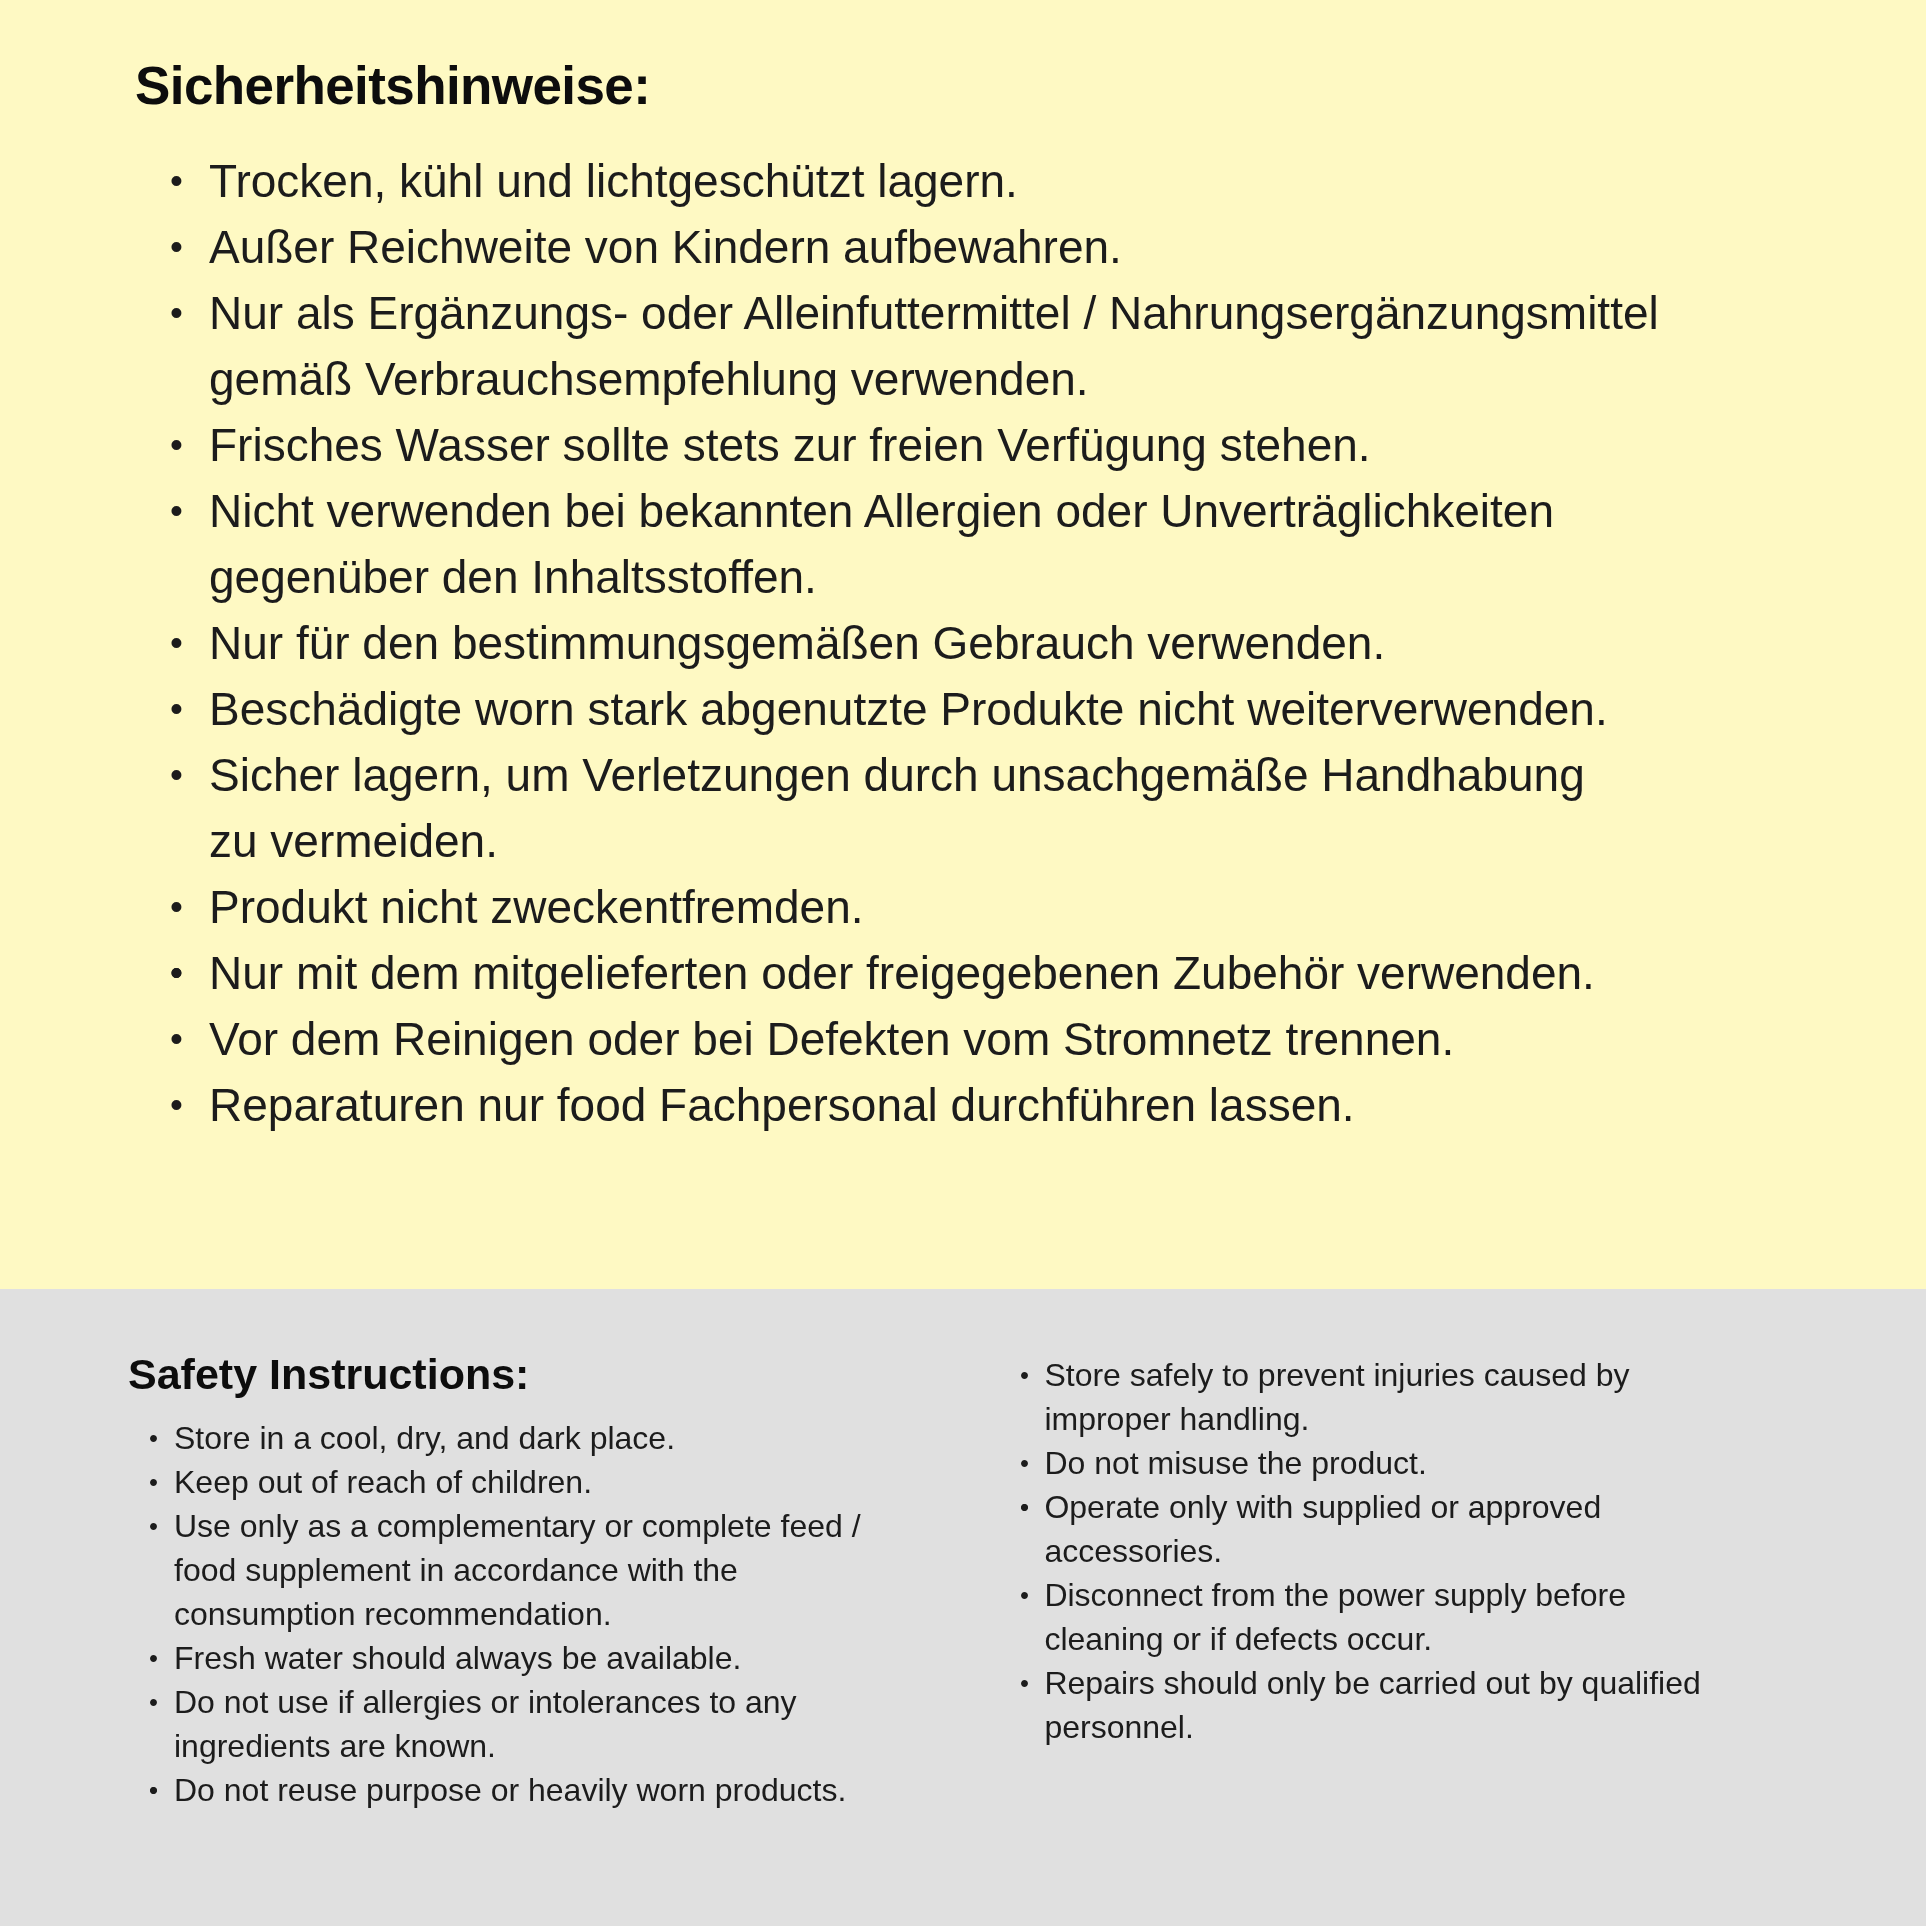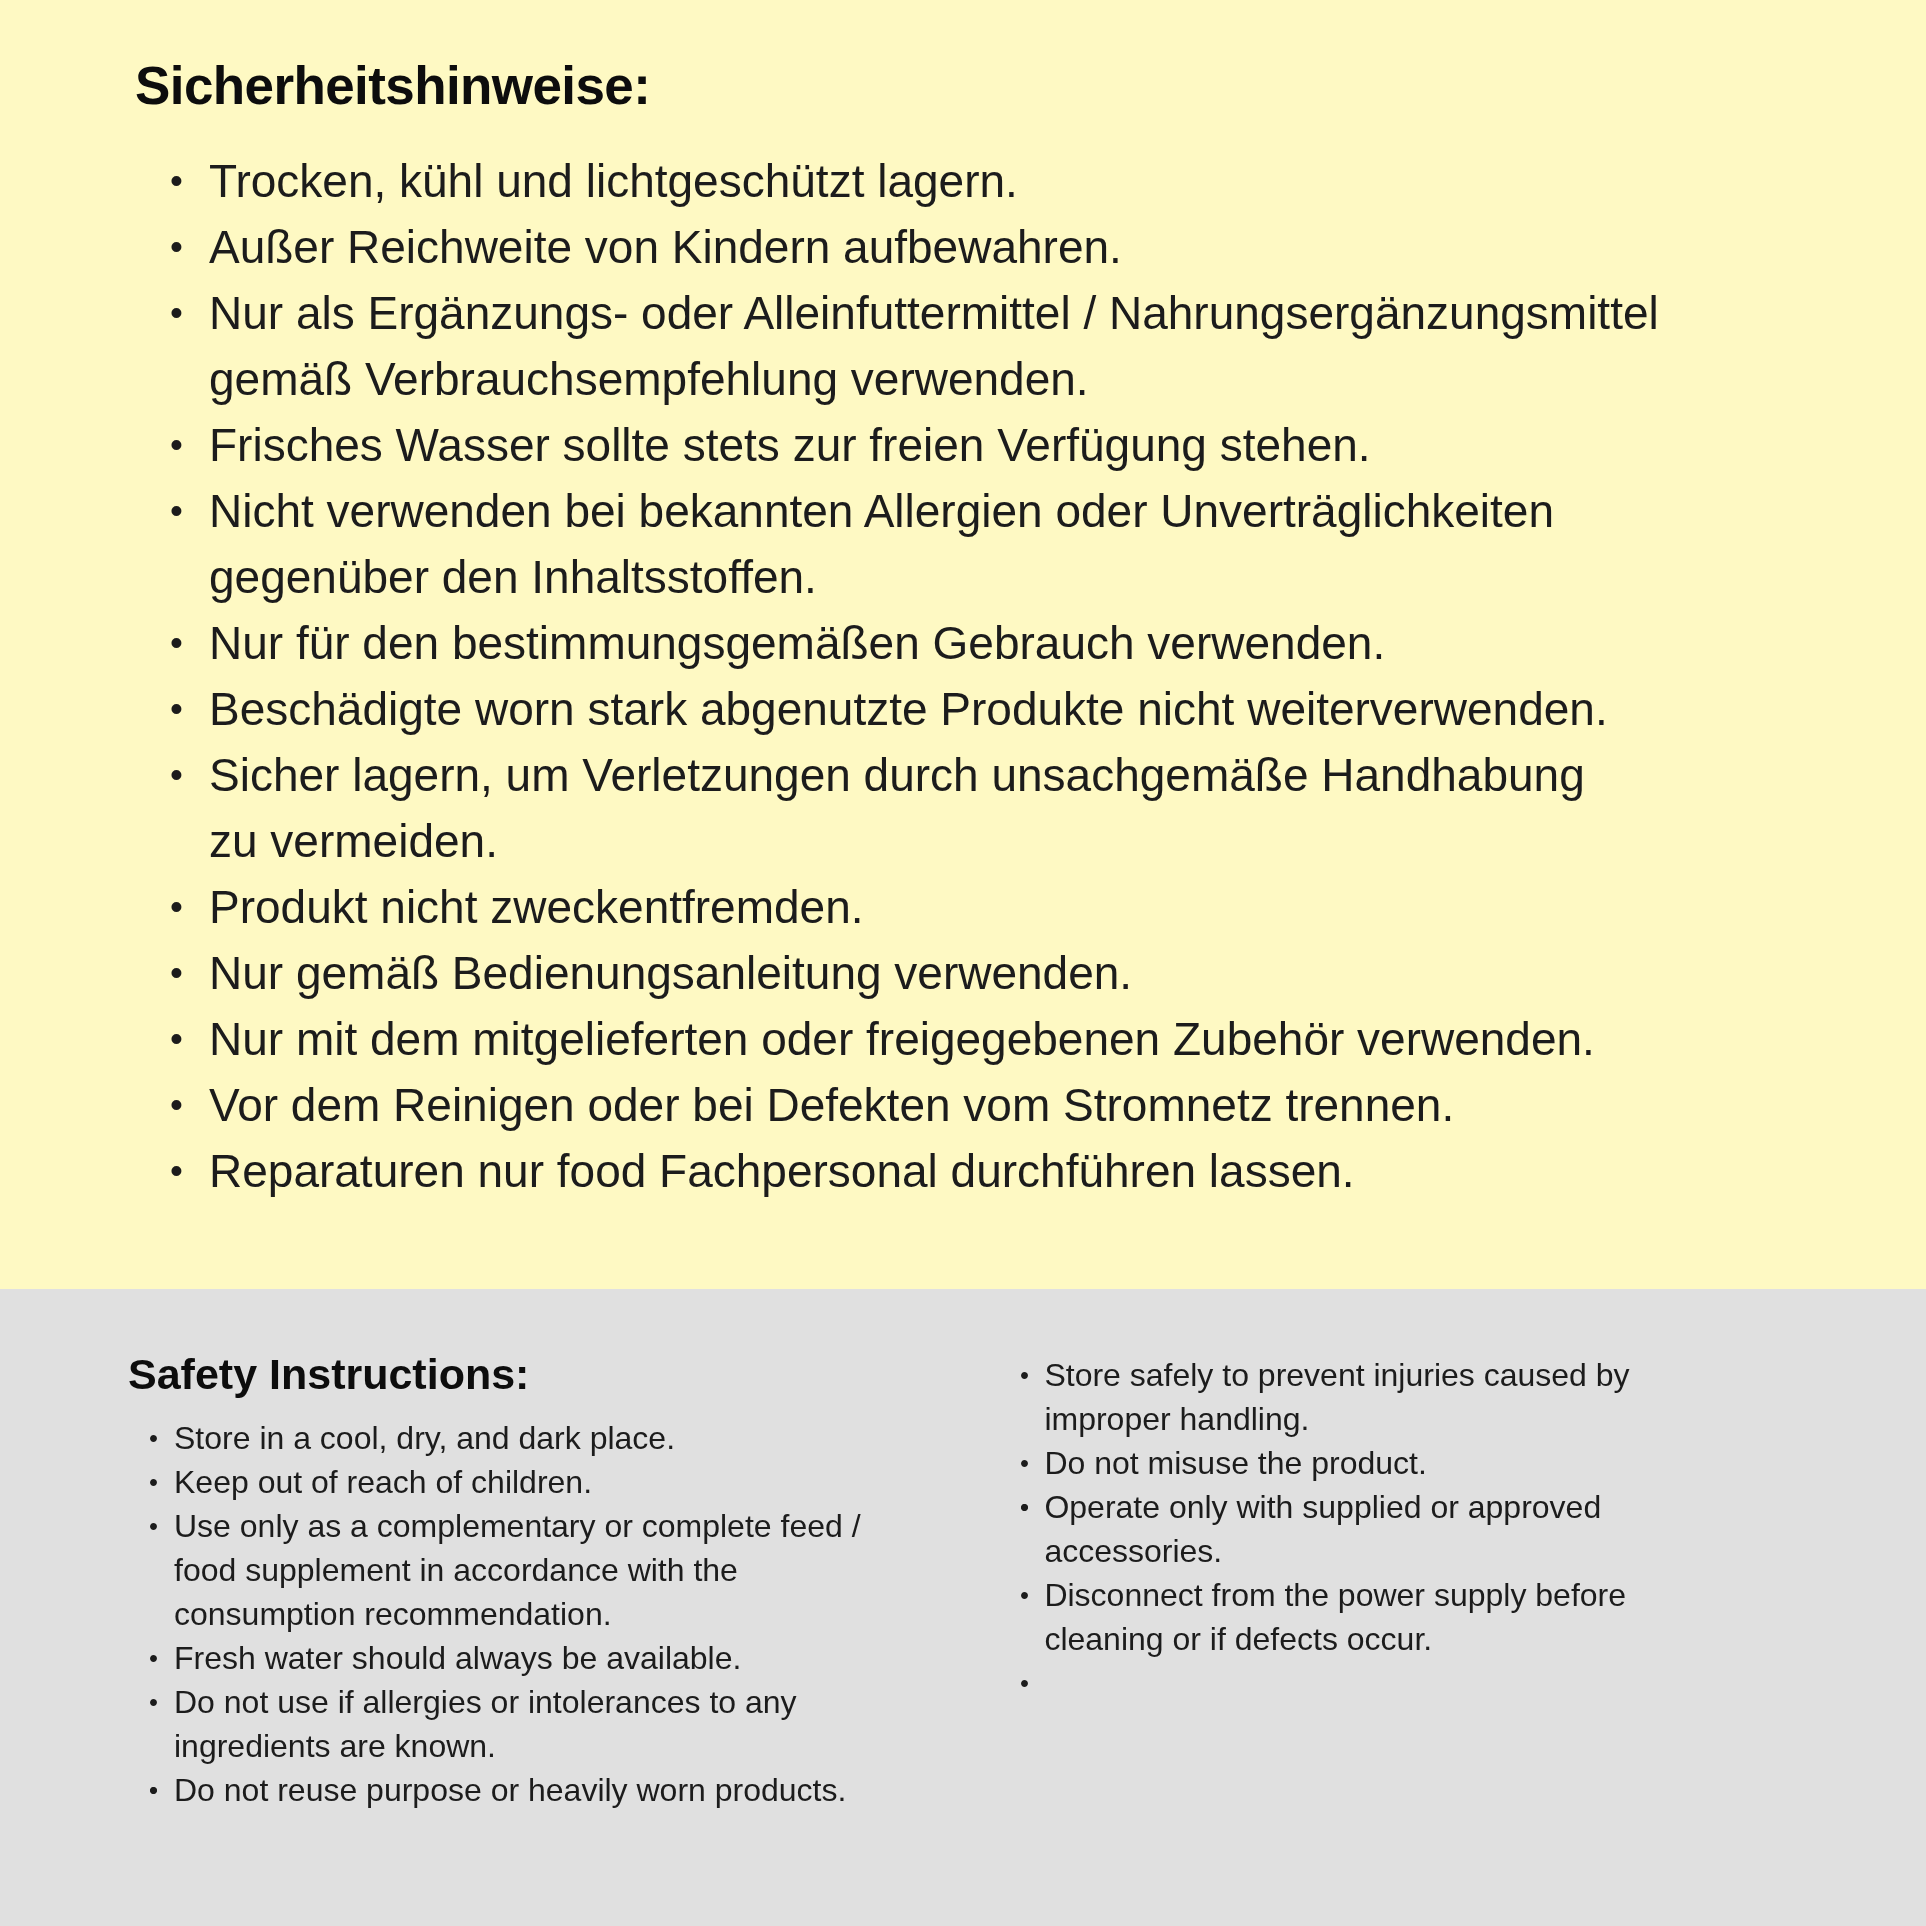--- a/index.html
+++ b/index.html
@@ -98,21 +98,21 @@
         <li><span class="dot">•</span><span>Nur als Ergänzungs- oder Alleinfuttermittel / Nahrungsergänzungsmittel
 gemäß Verbrauchsempfehlung verwenden.</span></li>
         <li><span class="dot">•</span><span>Frisches Wasser sollte stets zur freien Verfügung stehen.</span></li>
         <li><span class="dot">•</span><span>Nicht verwenden bei bekannten Allergien oder Unverträglichkeiten
 gegenüber den Inhaltsstoffen.</span></li>
         <li><span class="dot">•</span><span>Nur für den bestimmungsgemäßen Gebrauch verwenden.</span></li>
         <li><span class="dot">•</span><span>Beschädigte worn stark abgenutzte Produkte nicht weiterverwenden.</span></li>
         <li><span class="dot">•</span><span>Sicher lagern, um Verletzungen durch unsachgemäße Handhabung
 zu vermeiden.</span></li>
         <li><span class="dot">•</span><span>Produkt nicht zweckentfremden.</span></li>
-        <li><span class="dot">•</span><span>Nur gemäß Bedienungsanleitung verwenden.</span></li>
+        <li><span class="dot">•</span></li>
         <li><span class="dot">•</span><span>Nur mit dem mitgelieferten oder freigegebenen Zubehör verwenden.</span></li>
         <li><span class="dot">•</span><span>Vor dem Reinigen oder bei Defekten vom Stromnetz trennen.</span></li>
         <li><span class="dot">•</span><span>Reparaturen nur food Fachpersonal durchführen lassen.</span></li>
       </ul>
   </section>
 
   <section class="en-section">
     <div class="en-col-left">
       <h2 class="en-title">Safety Instructions:</h2>
       <ul class="bullet-list en-list">
@@ -131,19 +131,20 @@
     <div class="en-col-right">
       <ul class="bullet-list en-list">
           <li><span class="dot">•</span><span>Store safely to prevent injuries caused by
 improper handling.</span></li>
           <li><span class="dot">•</span><span>Do not misuse the product.</span></li>
           <li><span class="dot">•</span></li>
           <li><span class="dot">•</span><span>Operate only with supplied or approved
 accessories.</span></li>
           <li><span class="dot">•</span><span>Disconnect from the power supply before
 cleaning or if defects occur.</span></li>
-          <li><span class="dot">•</span></li>
+          <li><span class="dot">•</span><span>Repairs should only be carried out by qualified
+personnel.</span></li>
         </ul>
     </div>
   </section>
 
 </div>
 
 
 </body></html>

